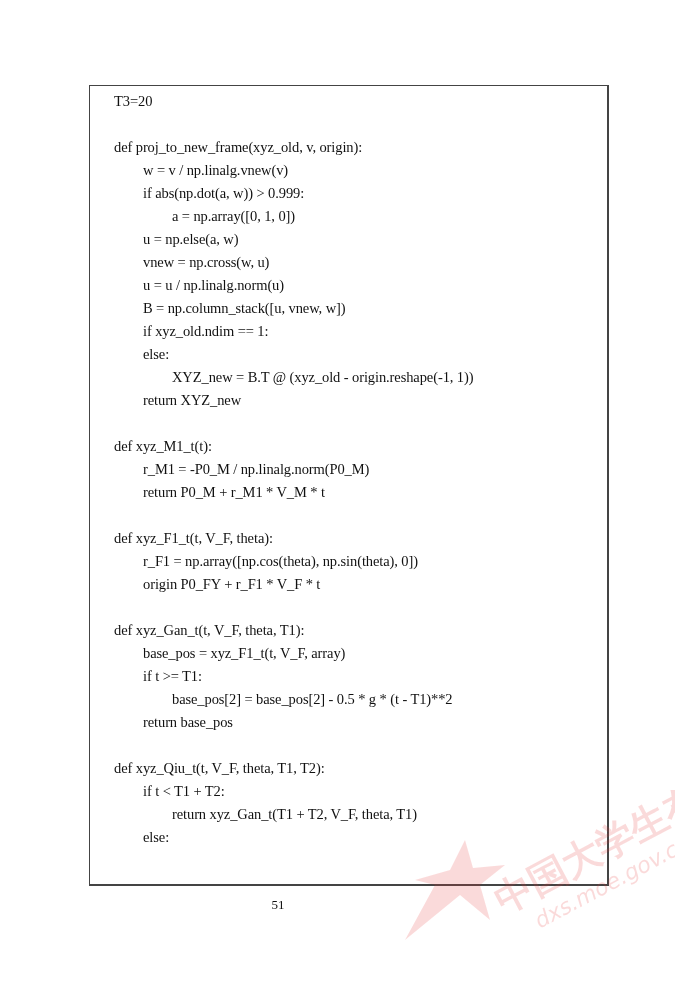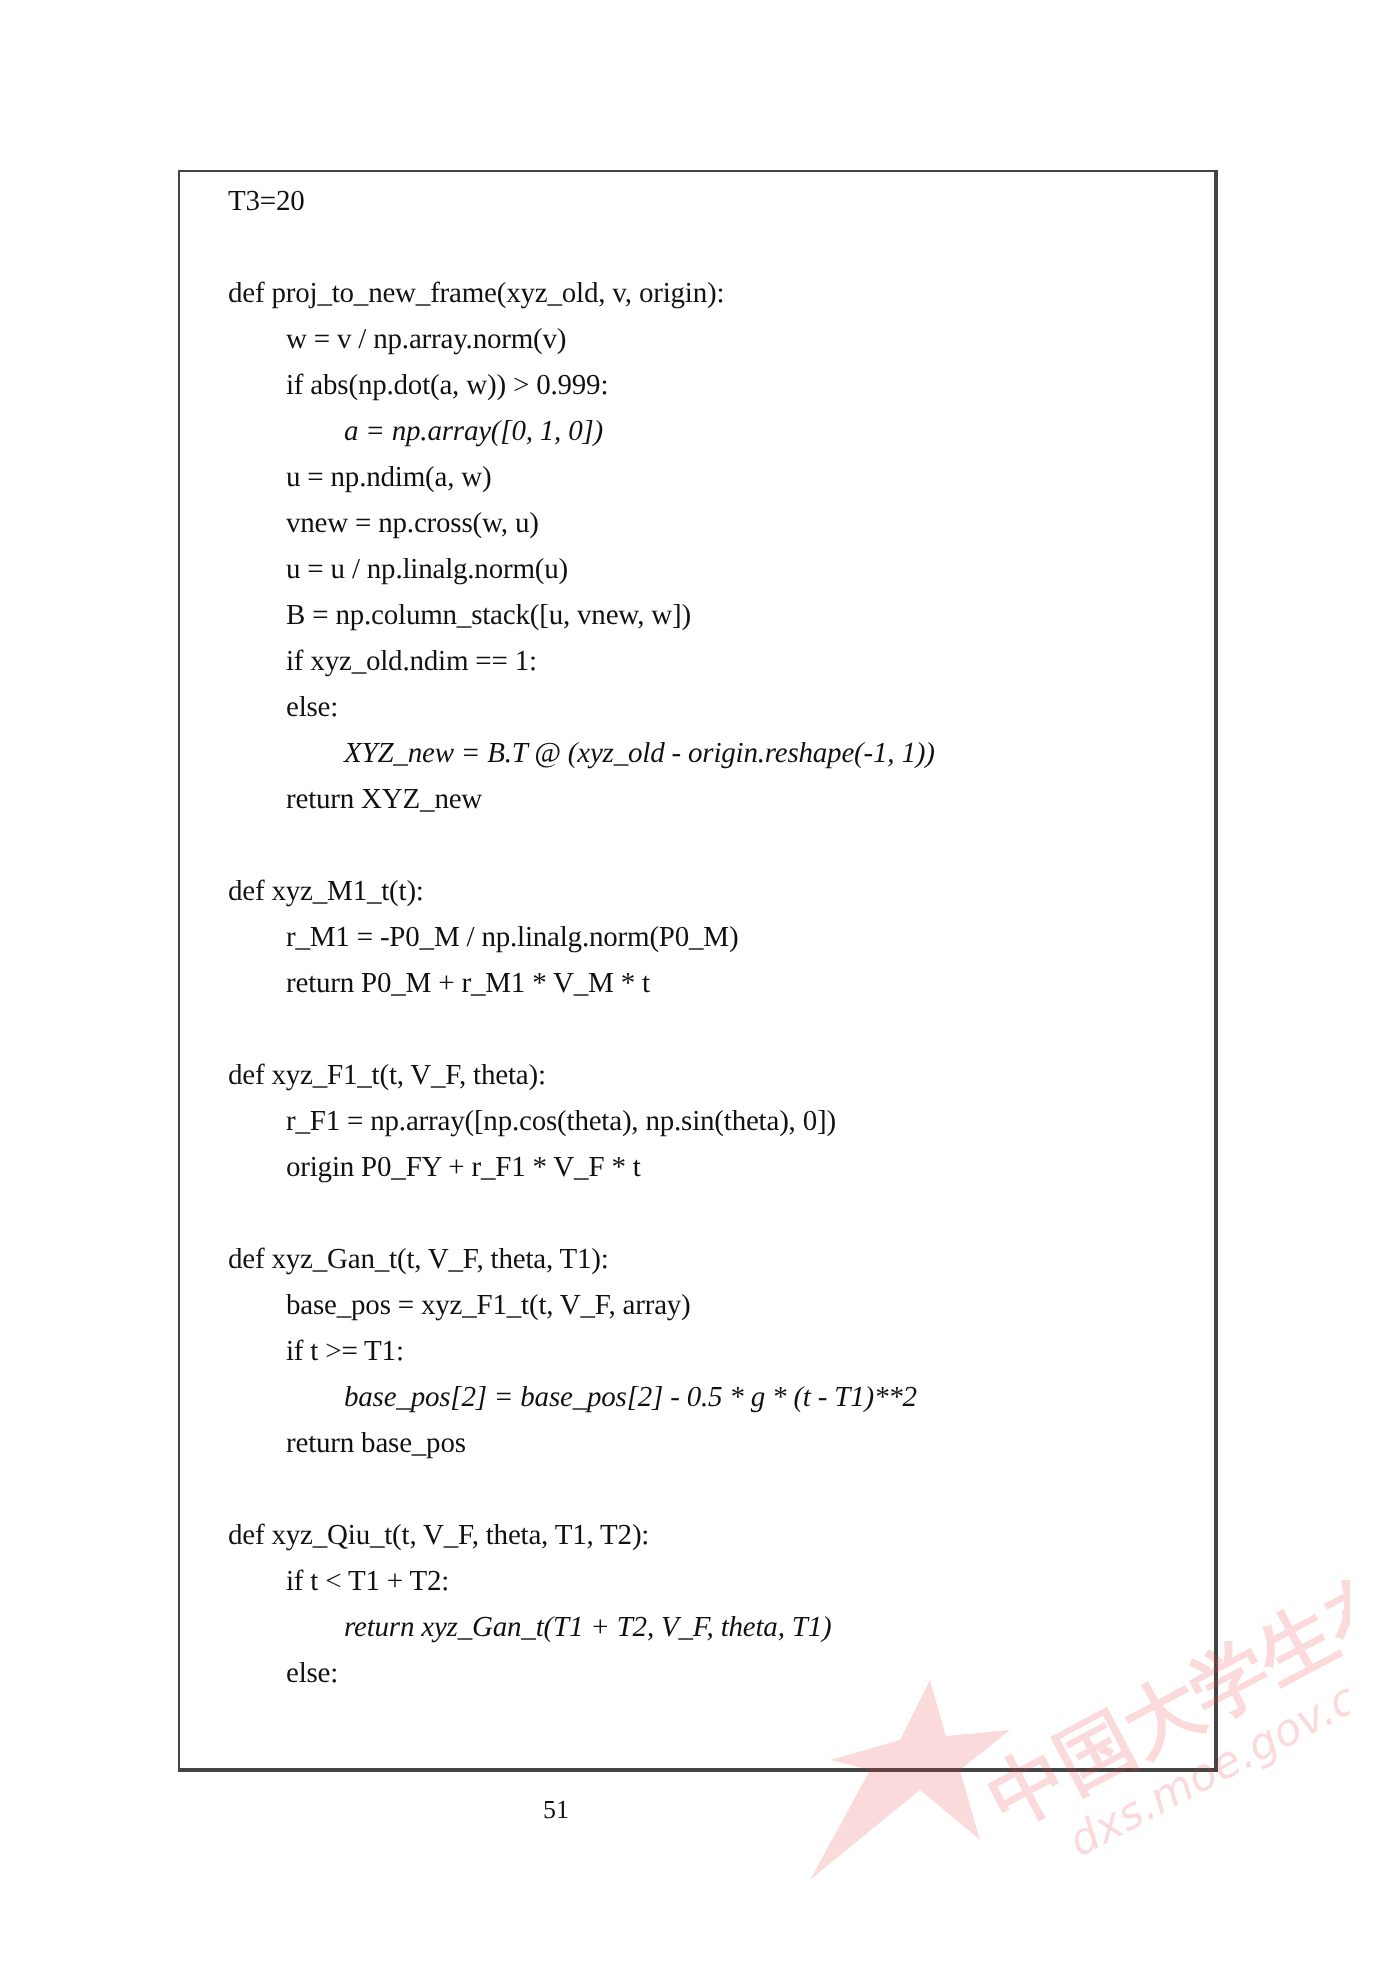--- a/index.html
+++ b/index.html
@@ -9,40 +9,40 @@
     }
     .code-box {
       position: absolute; left: 89px; top: 85px; width: 520px; height: 801px;
       border: 1.5px solid #444; box-sizing: border-box; border-right-width: 2px; border-bottom-width: 2px;
     }
     .code-lines { position: absolute; left: 24px; top: 4px; right: 6px; }
     .line {
       height: 23px; line-height: 23px; font-size: 14.5px; white-space: pre; letter-spacing: -0.1px;
     }
     .i1 { padding-left: 29px; }
-    .i2 { padding-left: 58px; font-style: italic; }
+    .i2 { padding-left: 58px; }
     .page-number {
       position: absolute; left: 0; width: 556px; top: 897px; text-align: center; font-size: 13px;
     }
     .watermark {
       position: absolute; left: 395px; top: 790px; width: 280px; height: 160px; pointer-events: none;
     }
   </style>
 </head>
 <body>
 
 <div class="code-box">
   <div class="code-lines" id="code-lines">
       <div class="line">T3=20</div>
       <div class="line"></div>
       <div class="line">def proj_to_new_frame(xyz_old, v, origin):</div>
-      <div class="line i1">w = v / np.array.norm(v)</div>
+      <div class="line i1">w = v / np.linalg.vnew(v)</div>
       <div class="line i1">if abs(np.dot(a, w)) &gt; 0.999:</div>
       <div class="line i2">a = np.array([0, 1, 0])</div>
-      <div class="line i1">u = np.ndim(a, w)</div>
+      <div class="line i1">u = np.else(a, w)</div>
       <div class="line i1">vnew = np.cross(w, u)</div>
       <div class="line i1">u = u / np.linalg.norm(u)</div>
       <div class="line i1">B = np.column_stack([u, vnew, w])</div>
       <div class="line i1">if xyz_old.ndim == 1:</div>
       <div class="line i1">else:</div>
       <div class="line i2">XYZ_new = B.T @ (xyz_old - origin.reshape(-1, 1))</div>
       <div class="line i1">return XYZ_new</div>
       <div class="line"></div>
       <div class="line">def xyz_M1_t(t):</div>
       <div class="line i1">r_M1 = -P0_M / np.linalg.norm(P0_M)</div>

